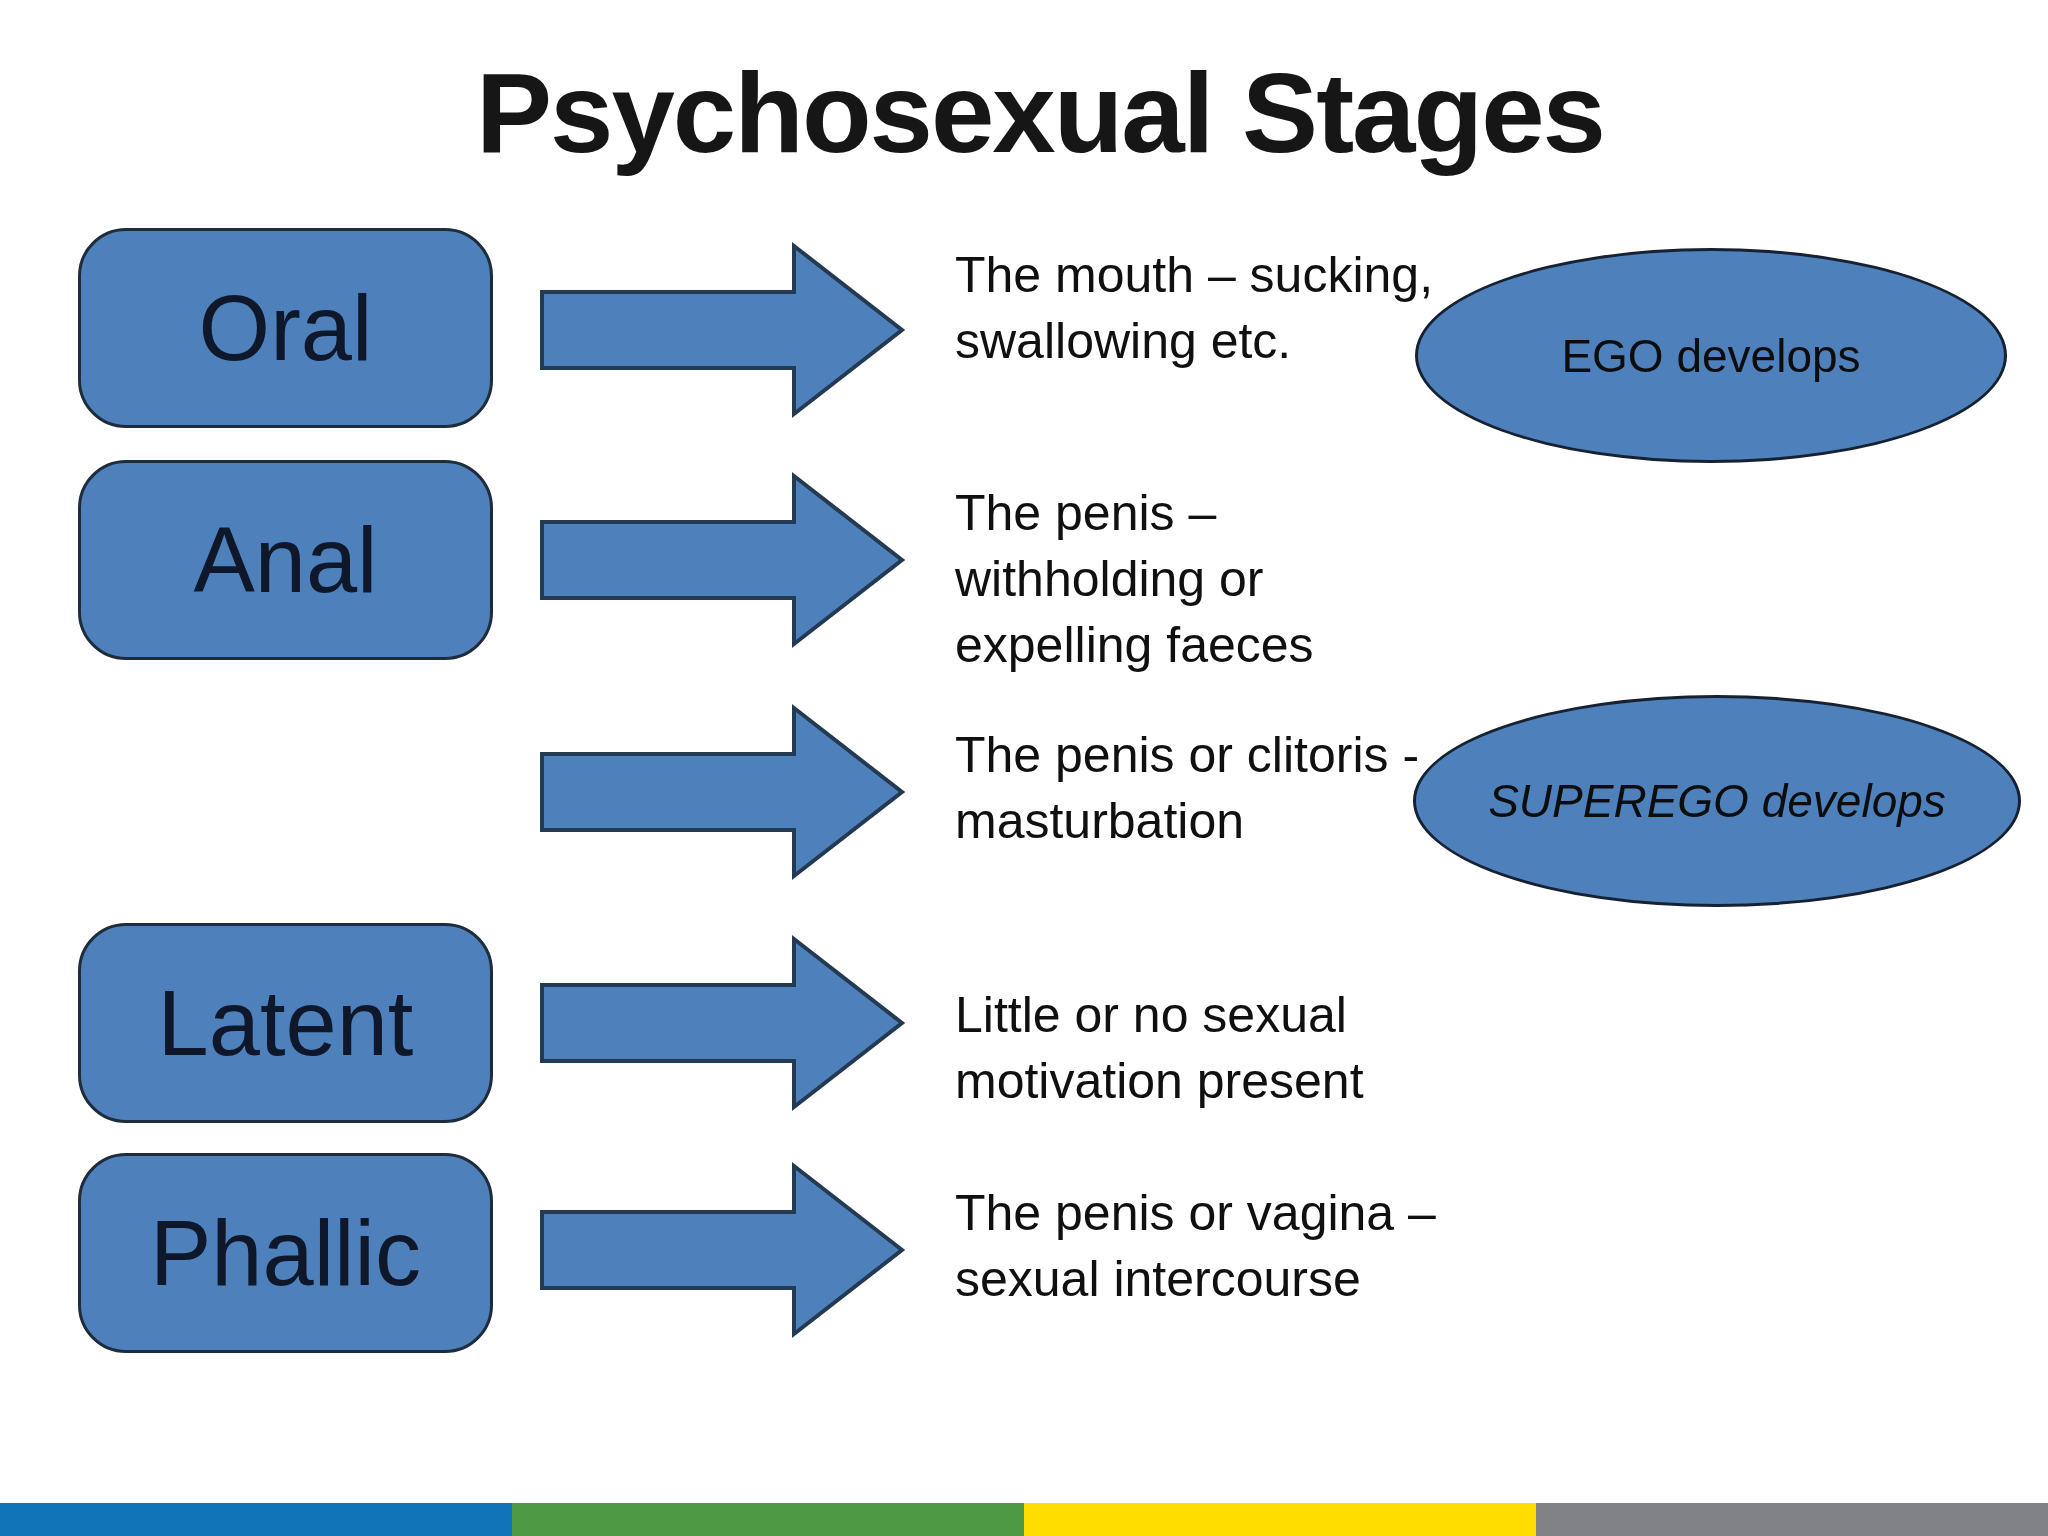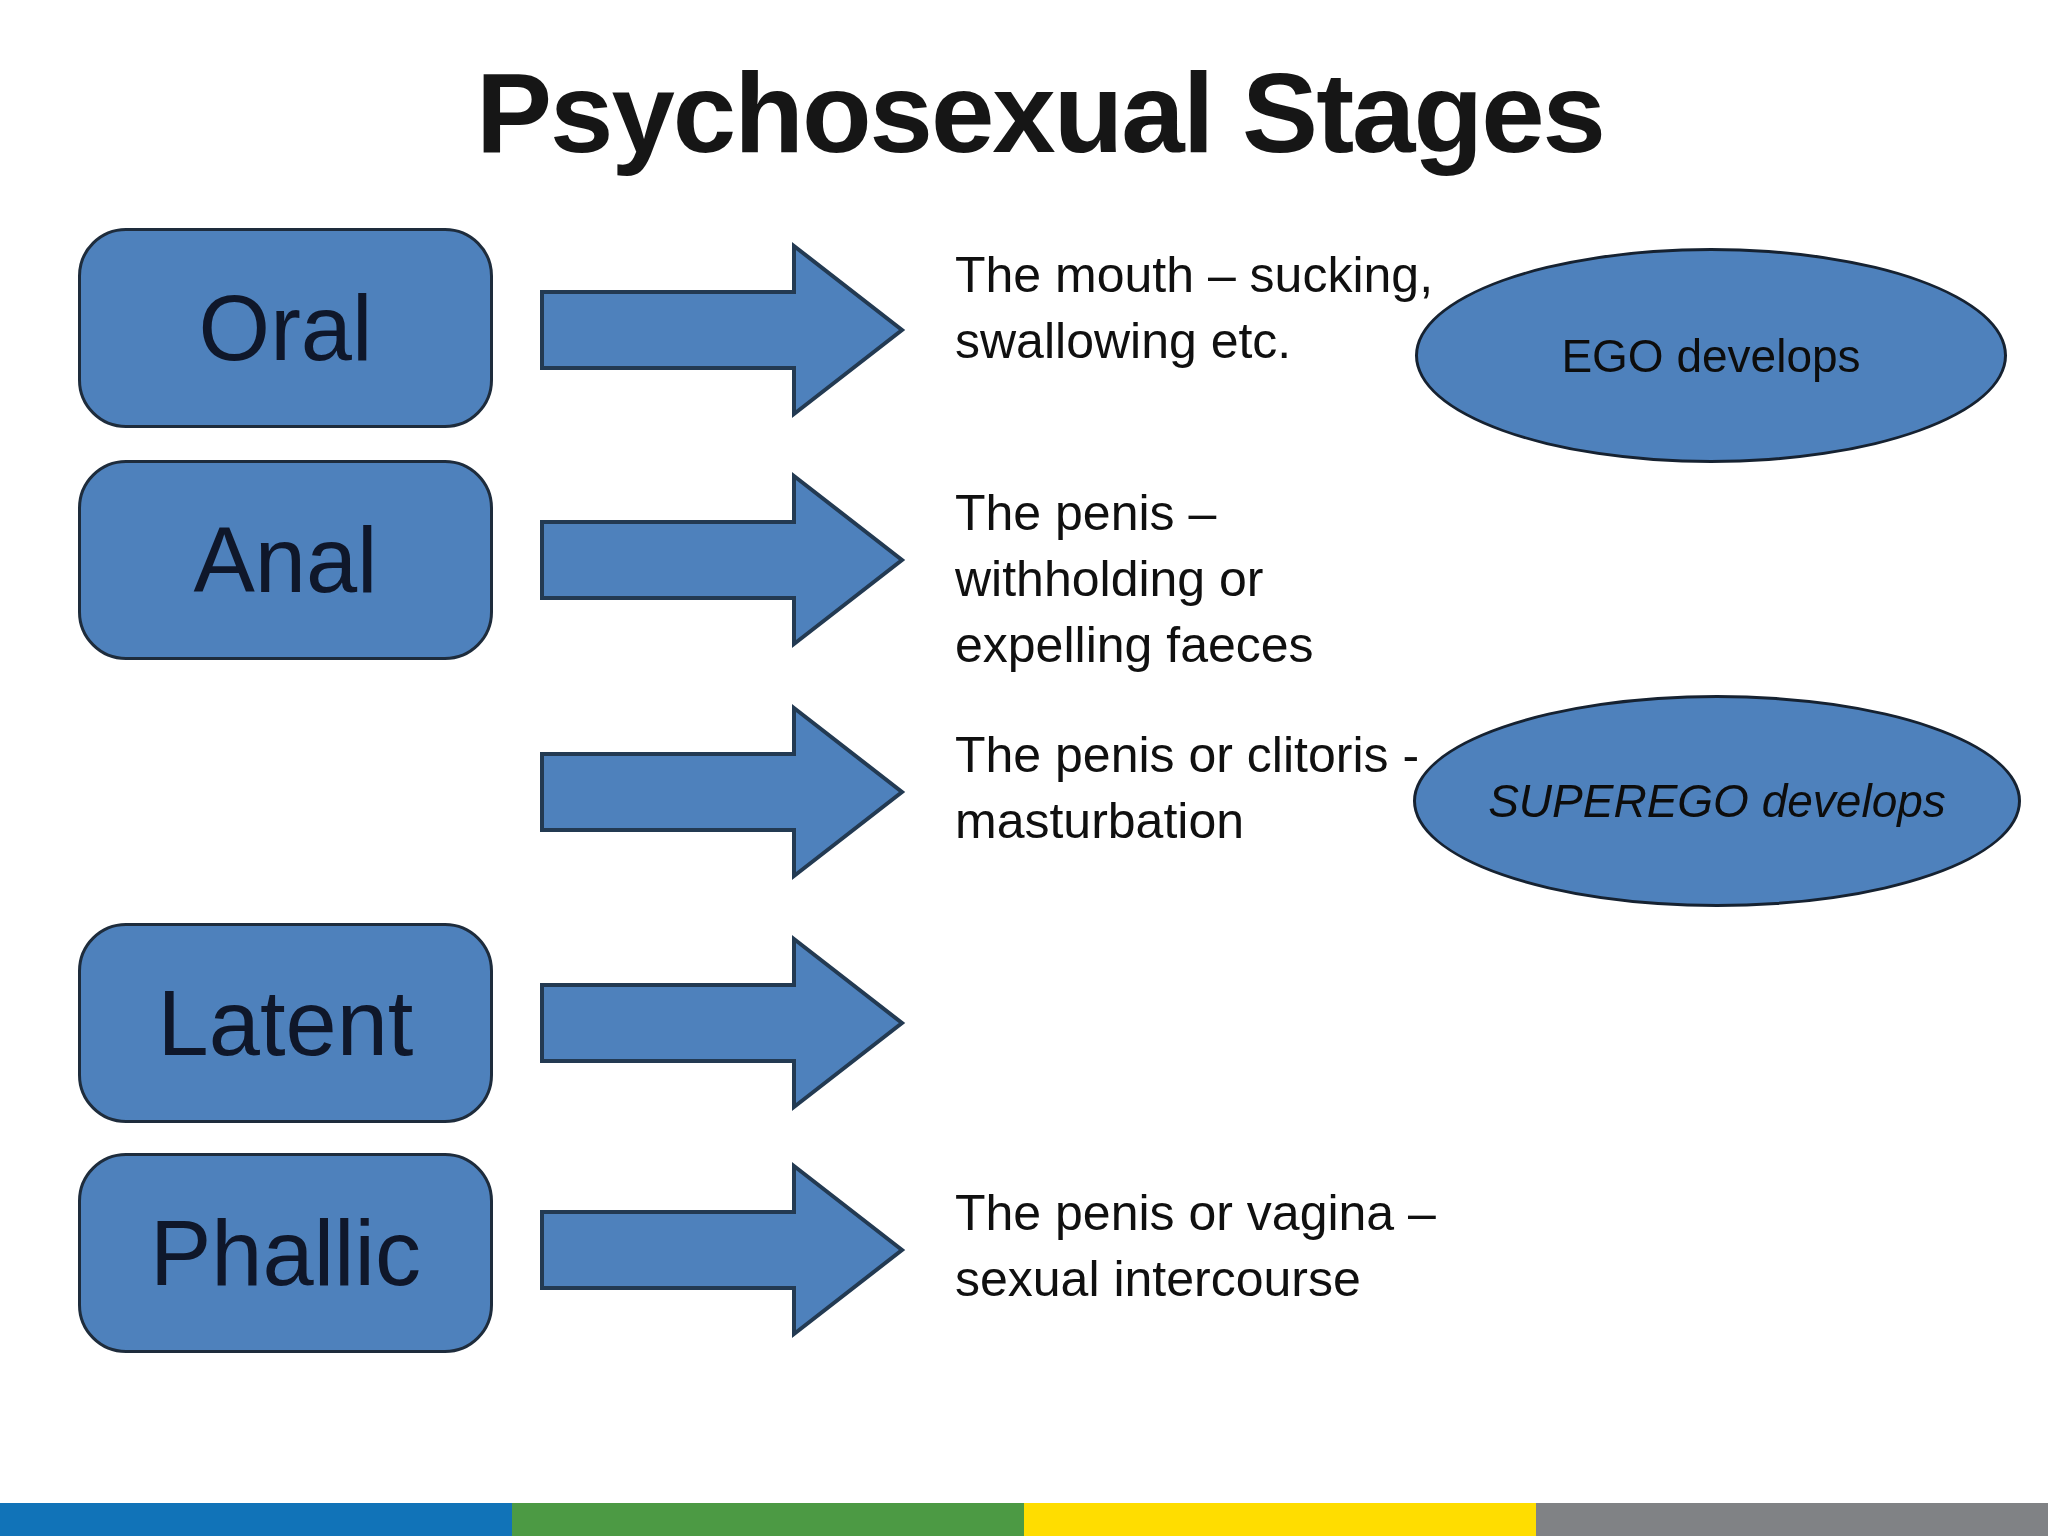--- a/index.html
+++ b/index.html
@@ -77,20 +77,22 @@
 masturbation</div>
 
   <div class="stage-box box-r4">
     <span>Latent</span>
   </div>
   <div class="arrow-wrap arr-r4">
     <svg viewBox="0 0 370 180" aria-hidden="true">
         <polygon class="arrow-shape" points="4,52 256,52 256,6 364,90 256,174 256,128 4,128"></polygon>
       </svg>
   </div>
+  <div class="desc desc-r4">Little or no sexual
+motivation present</div>
 
   <div class="stage-box box-r5">
     <span>Phallic</span>
   </div>
   <div class="arrow-wrap arr-r5">
     <svg viewBox="0 0 370 180" aria-hidden="true">
         <polygon class="arrow-shape" points="4,52 256,52 256,6 364,90 256,174 256,128 4,128"></polygon>
       </svg>
   </div>
   <div class="desc desc-r5">The penis or vagina –

